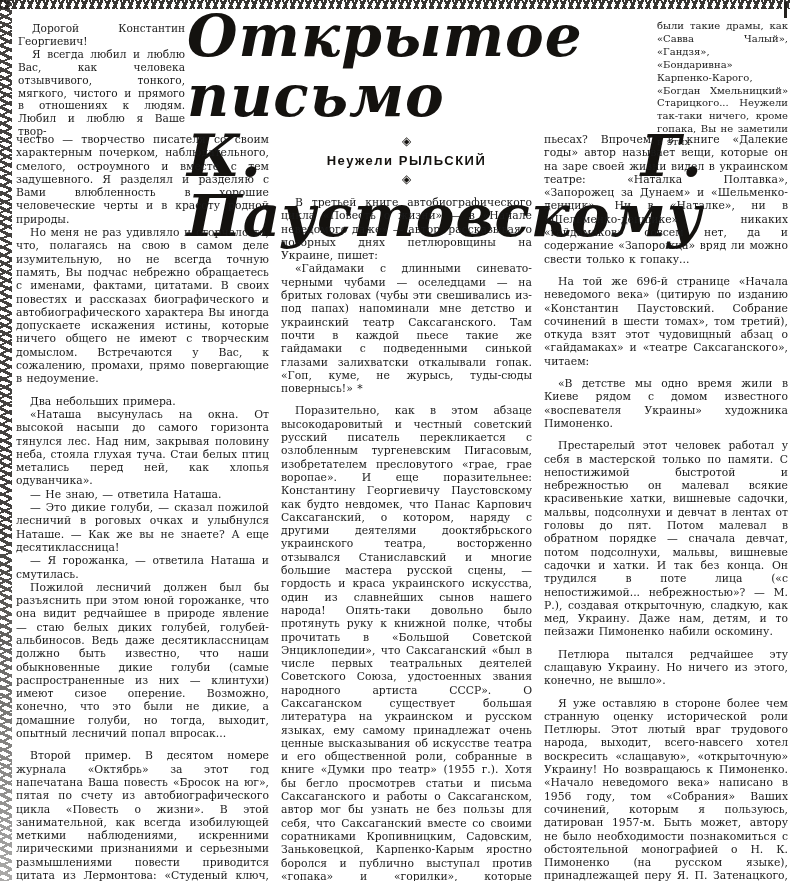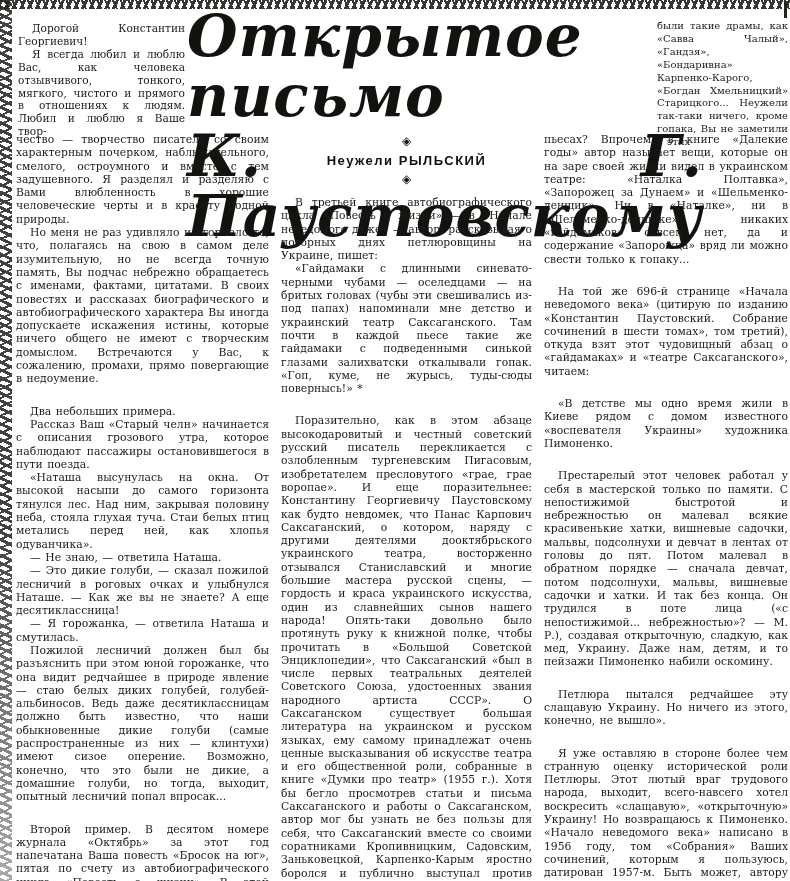--- a/index.html
+++ b/index.html
@@ -33,21 +33,21 @@
     background:#23211e;
   }
   .para{
     margin:0;
     font-size:10.8px;
     line-height:13.3px;
     text-align:justify;
     word-spacing:1px;
   }
   .indent{text-indent:14px;}
-  .gap{margin-top:19px;}
+  .gap{margin-top:9px;}
   
   .col1top{position:absolute;left:18px;top:22px;width:167px;}
   .col1top .para{font-size:10.6px;line-height:12.9px;}
   
   .title{
     position:absolute;left:187px;top:6px;width:516px;margin:0;
     font-family:"DejaVu Serif", serif;
     font-style:italic;font-weight:bold;
     font-size:58px;line-height:60px;
     color:#14120f;
@@ -94,21 +94,20 @@
   </h1>
 
   <div class="col3top">
     <p class="para">были такие драмы, как «Савва Чалый», «Гандзя», «Бондаривна» Карпенко-Карого, «Богдан Хмельницкий» Старицкого... Неужели так-таки ничего, кроме гопака, Вы не заметили в этих</p>
   </div>
 
   <div class="col col1">
     <p class="para">чество — творчество писателя со своим характерным почерком, наблюдательного, смелого, остроумного и вместе с тем задушевного. Я разделял и разделяю с Вами влюбленность в хорошие человеческие черты и в красоту родной природы.</p>
     <p class="para indent">Но меня не раз удивляло и огорчало то, что, полагаясь на свою в самом деле изумительную, но не всегда точную память, Вы подчас небрежно обращаетесь с именами, фактами, цитатами. В своих повестях и рассказах биографического и автобиографического характера Вы иногда допускаете искажения истины, которые ничего общего не имеют с творческим домыслом. Встречаются у Вас, к сожалению, промахи, прямо повергающие в недоумение.</p>
     <p class="para indent gap">Два небольших примера.</p>
-    <p class="para indent">Рассказ Ваш «Старый челн» начинается с описания грозового утра, которое наблюдают пассажиры остановившегося в пути поезда.</p>
     <p class="para indent">«Наташа высунулась на окна. От высокой насыпи до самого горизонта тянулся лес. Над ним, закрывая половину неба, стояла глухая туча. Стаи белых птиц метались перед ней, как хлопья одуванчика».</p>
     <p class="para indent">— Не знаю, — ответила Наташа.</p>
     <p class="para indent">— Это дикие голуби, — сказал пожилой лесничий в роговых очках и улыбнулся Наташе. — Как же вы не знаете? А еще десятиклассница!</p>
     <p class="para indent">— Я горожанка, — ответила Наташа и смутилась.</p>
     <p class="para indent">Пожилой лесничий должен был бы разъяснить при этом юной горожанке, что она видит редчайшее в природе явление — стаю белых диких голубей, голубей-альбиносов. Ведь даже десятиклассницам должно быть известно, что наши обыкновенные дикие голуби (самые распространенные из них — клинтухи) имеют сизое оперение. Возможно, конечно, что это были не дикие, а домашние голуби, но тогда, выходит, опытный лесничий попал впросак...</p>
     <p class="para indent gap">Второй пример. В десятом номере журнала «Октябрь» за этот год напечатана Ваша повесть «Бросок на юг», пятая по счету из автобиографического цикла «Повесть о жизни». В этой занимательной, как всегда изобилующей меткими наблюдениями, искренними лирическими признаниями и серьезными размышлениями повести приводится цитата из Лермонтова: «Студеный ключ, играя по оврагу и погружая жизнь в какой-то смутный сон, лепечет мне таинственную сагу про мирный</p>
   </div>
 
   <div class="col col2">
     <div class="ornament">◈</div>

